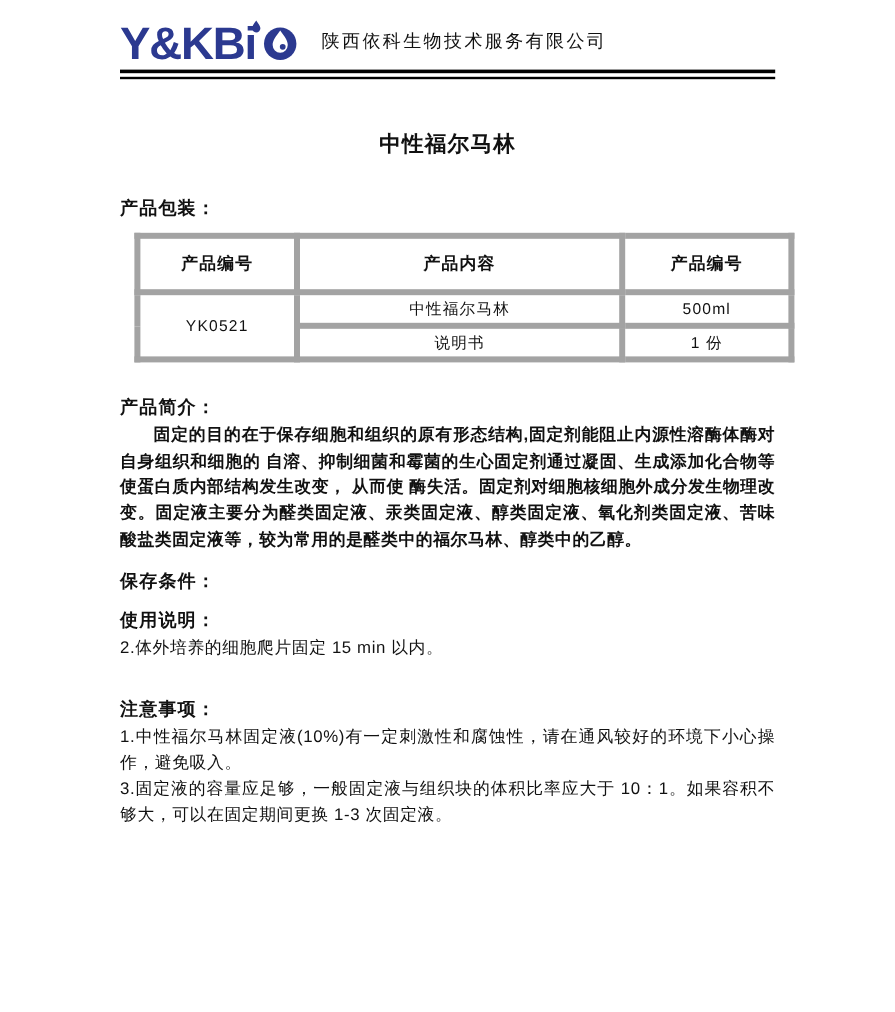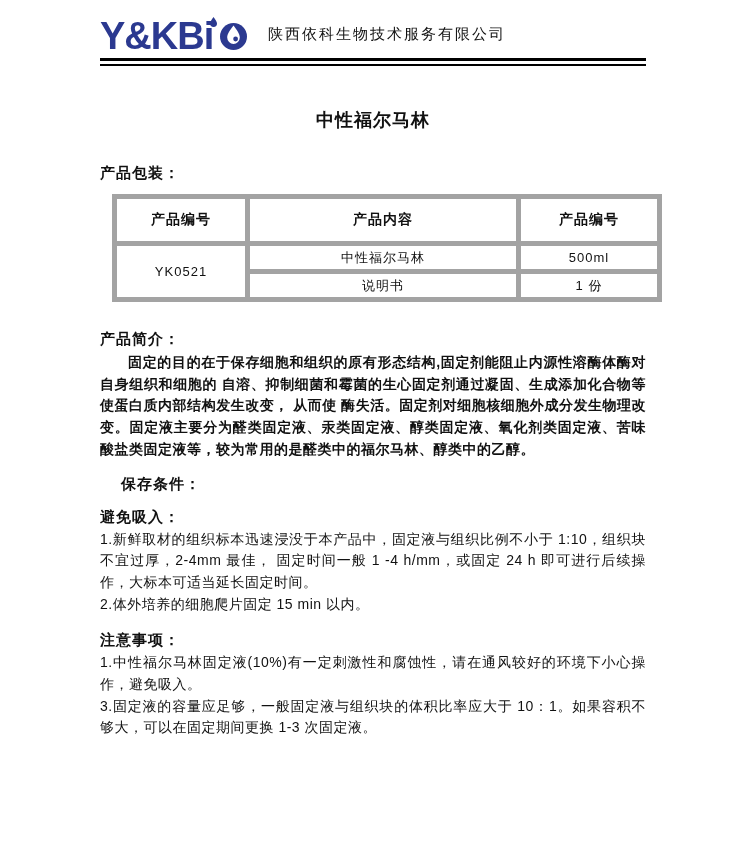--- a/index.html
+++ b/index.html
@@ -13,23 +13,23 @@
   .hdr{display:flex;align-items:center;gap:16px;height:40px;}
   .logo-text{font-family:"Liberation Sans","DejaVu Sans",sans-serif;font-weight:bold;font-size:38px;fill:#2B3990;letter-spacing:-1px;}
   .company{font-size:15px;letter-spacing:2px;color:#111;padding-bottom:3px;white-space:nowrap;}
   .rule{margin-top:2px;height:3px;border-top:3px solid #000;border-bottom:2px solid #000;}
   
   .title{margin-top:42px;text-align:center;font-size:18px;font-weight:bold;letter-spacing:1px;}
   
   .sec-h{font-size:15px;font-weight:bold;letter-spacing:1px;}
   .sec-h.pack{margin-top:32px;}
   .sec-h.intro{margin-top:28px;}
-  .sec-h.store{margin-top:14px;margin-left:21px;}
+  .sec-h.store{margin-top:14px;}
   .sec-h.use{margin-top:14px;}
-  .sec-h.note{margin-top:16px;}
+  .sec-h.note{margin-top:32px;}
   
   table.pkg{border-collapse:collapse;width:526px;margin:11px 0 0 12px;table-layout:fixed;}
   table.pkg,table.pkg td,table.pkg th{border:5px solid #a3a3a3;}
   table.pkg{border-width:2px;}
   table.pkg th{font-size:14px;font-weight:bold;height:40px;text-align:center;letter-spacing:1px;}
   table.pkg td{font-size:13px;height:21px;text-align:center;letter-spacing:1px;}
   .col1{width:126px;}.col2{width:264px;}.col3{width:134px;}
   
   .para{font-size:14px;line-height:21.7px;margin:3px 0 0 0;text-align:justify;text-indent:2em;letter-spacing:0.5px;font-weight:bold;}
   .plain{font-size:14px;line-height:21.7px;margin:3px 0 0 0;padding-left:2.5em;letter-spacing:0.5px;}
@@ -75,23 +75,22 @@
       <td>1 份</td>
     </tr>
   </tbody>
     </table>
 
   <div class="sec-h intro">产品简介：</div>
   <p class="para">固定的目的在于保存细胞和组织的原有形态结构,固定剂能阻止内源性溶酶体酶对自身组织和细胞的 自溶、抑制细菌和霉菌的生心固定剂通过凝固、生成添加化合物等使蛋白质内部结构发生改变， 从而使 酶失活。固定剂对细胞核细胞外成分发生物理改变。固定液主要分为醛类固定液、汞类固定液、醇类固定液、氧化剂类固定液、苦味酸盐类固定液等，较为常用的是醛类中的福尔马林、醇类中的乙醇。</p>
 
   <div class="sec-h store">保存条件：</div>
 
-  <div class="sec-h use">避免吸入：</div>
+  <div class="sec-h use">使用说明：</div>
   <div class="items">
-    <p class="item">1.新鲜取材的组织标本迅速浸没于本产品中，固定液与组织比例不小于 1:10，组织块不宜过厚，2-4mm 最佳， 固定时间一般 1 -4 h/mm，或固定 24 h 即可进行后续操作，大标本可适当延长固定时间。</p>
     <p class="item">2.体外培养的细胞爬片固定 15 min 以内。</p>
   </div>
 
   <div class="sec-h note">注意事项：</div>
   <div class="items">
     <p class="item">1.中性福尔马林固定液(10%)有一定刺激性和腐蚀性，请在通风较好的环境下小心操作，避免吸入。</p>
     <p class="item">3.固定液的容量应足够，一般固定液与组织块的体积比率应大于 10：1。如果容积不够大，可以在固定期间更换 1-3 次固定液。</p>
 
   </div>
 

